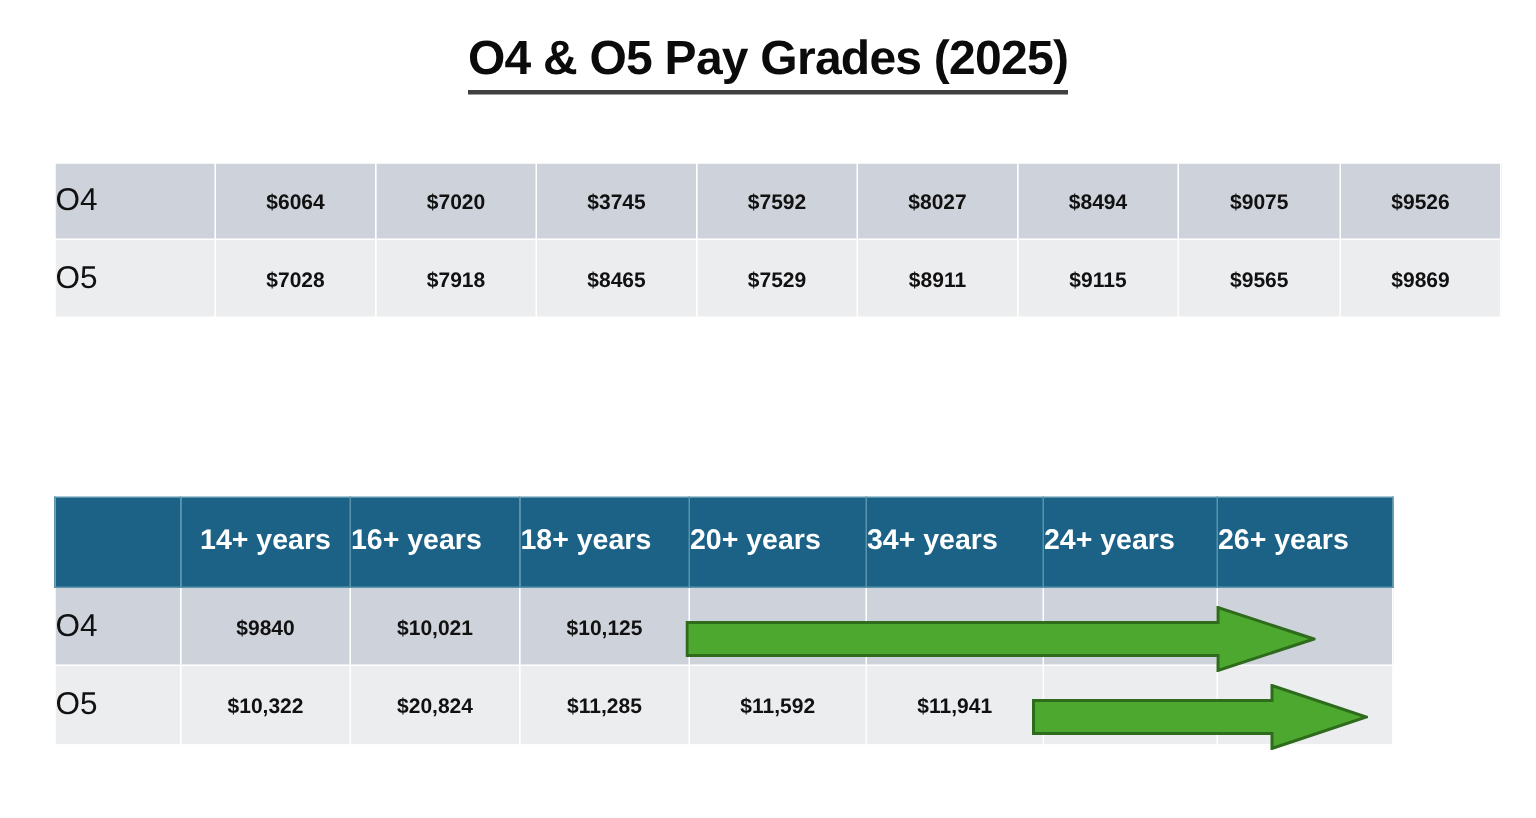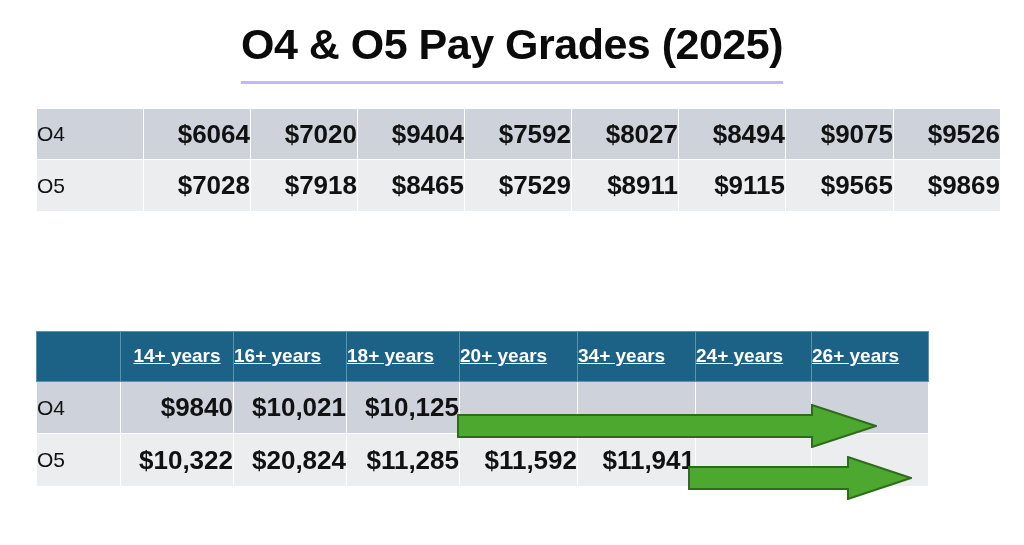--- a/index.html
+++ b/index.html
@@ -19,27 +19,27 @@
   
   #title-wrap {
     position: absolute;
     top: 22px;
     left: 0;
     width: 1024px;
     text-align: center;
   }
   #page-title {
     display: inline-block;
-    font-size: 43px;
+    font-size: 32px;
     font-weight: 700;
     color: #0b0b0b;
     letter-spacing: -0.5px;
     line-height: 1.05;
-    padding-bottom: 14px;
-    border-bottom: 3px solid #c4b5fd;
+    padding-bottom: 4px;
+    border-bottom: 3px solid #404040;
     white-space: nowrap;
   }
 
   
   .paytable {
     position: absolute;
     border-collapse: collapse;
     table-layout: fixed;
   }
   .paytable td {
@@ -74,46 +74,46 @@
   .row-o5 td { background: #ECEDEF; }
   .grade-cell {
     font-size: 21px;
     font-weight: 400;
     color: #111111;
     padding: 6px 0 6px 13px;
     text-align: left;
     border-color: #ffffff !important;
   }
   .val-cell {
-    font-size: 26px;
+    font-size: 14px;
     font-weight: 700;
     color: #111111;
     padding: 6px 0 6px 11px;
-    text-align: right;
+    text-align: center;
     border-color: #ffffff !important;
     white-space: nowrap;
   }
 
   
   #table-1 {
     top: 108px;
     left: 36px;
     width: 964px;
   }
   #table-1 .hdr-row td { height: 69px; }
   #table-1 .row-o4 td { height: 51px; }
   #table-1 .row-o5 td { height: 52px; }
 
   
   #table-2 {
     top: 331px;
     left: 36px;
     width: 892px;
   }
-  #table-2 .hdr-row td { height: 50px; text-decoration: underline; }
+  #table-2 .hdr-row td { height: 60px; }
   #table-2 .row-o4 td { height: 52px; }
   #table-2 .row-o5 td { height: 53px; }
 
   
   .arrow {
     position: absolute;
     pointer-events: none;
   }
   #arrow-o4 { left: 457px; top: 404px; }
   #arrow-o5 { left: 688px; top: 456px; }
@@ -135,21 +135,21 @@
     <col style="width:107px">
     <col style="width:107px">
     <col style="width:108px">
     <col style="width:107px">
   </colgroup>
   <tbody>
     <tr class="row-o4">
       <td class="grade-cell">O4</td>
       <td class="val-cell">$6064</td>
       <td class="val-cell">$7020</td>
-      <td class="val-cell">$9404</td>
+      <td class="val-cell">$3745</td>
       <td class="val-cell">$7592</td>
       <td class="val-cell">$8027</td>
       <td class="val-cell">$8494</td>
       <td class="val-cell">$9075</td>
       <td class="val-cell">$9526</td>
     </tr>
     <tr class="row-o5">
       <td class="grade-cell">O5</td>
       <td class="val-cell">$7028</td>
       <td class="val-cell">$7918</td>

